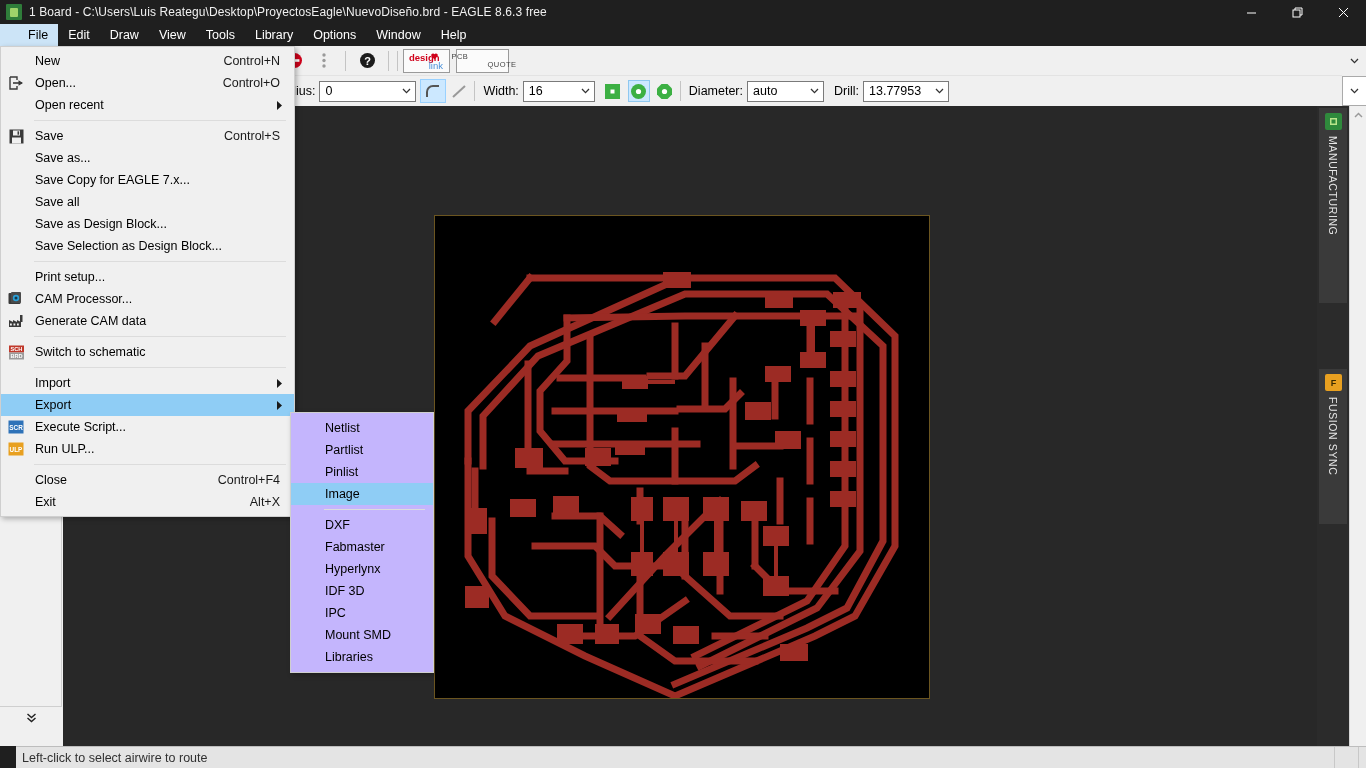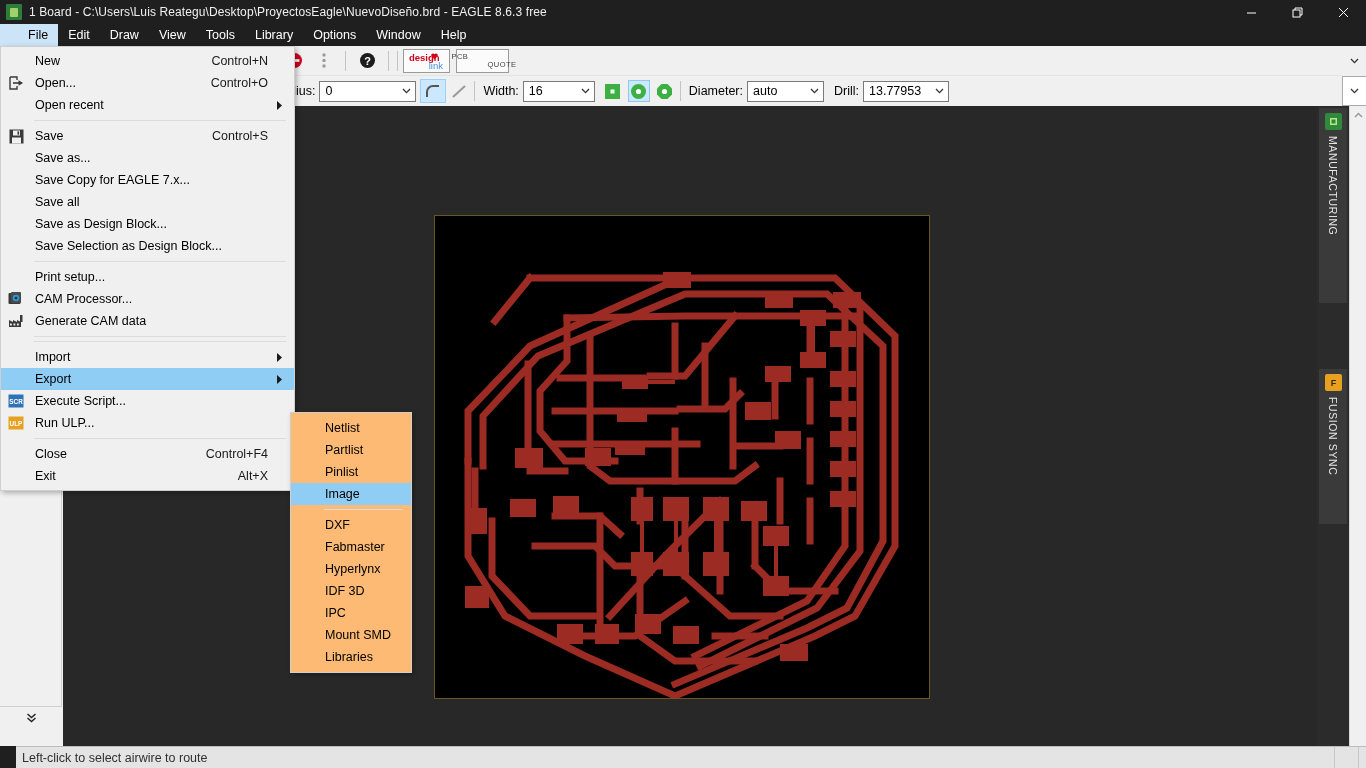--- a/index.html
+++ b/index.html
@@ -203,28 +203,28 @@
   #file-menu .mrow {
     height: 22px; display: flex; align-items: center; position: relative;
     font-size: 12.5px; color: #000000;
   }
   #file-menu .mrow.hl { background: #8fcdf5; }
   #file-menu .micon {
     width: 30px; height: 22px; display: flex; align-items: center; justify-content: center;
     flex: none;
   }
   #file-menu .mlabel { flex: 1; padding-left: 4px; }
-  #file-menu .mkey { color: #1a1a1a; padding-right: 26px; font-size: 12.5px; }
+  #file-menu .mkey { color: #1a1a1a; padding-right: 14px; font-size: 12.5px; }
   #file-menu .marrow { position: absolute; right: 12px; top: 0; height: 22px; display: flex; align-items: center; }
   #file-menu .msep { height: 1px; background: #dcdcdc; margin: 4px 8px 4px 33px; }
 
   
   #export-menu {
-    position: absolute; left: 290px; top: 412px; width: 122px;
-    background: #fdba74; border: 1px solid #cfcfcf;
+    position: absolute; left: 290px; top: 412px; width: 144px;
+    background: #c4b5fd; border: 1px solid #cfcfcf;
     box-shadow: 2px 2px 5px rgba(0,0,0,0.28);
     padding: 4px 0; z-index: 60;
   }
   #export-menu .srow {
     height: 22px; display: flex; align-items: center;
     font-size: 12.5px; color: #000000; padding-left: 34px;
   }
   #export-menu .srow.hl { background: #8fcdf5; }
   #export-menu .ssep { height: 1px; background: #dcdcdc; margin: 4px 8px 4px 33px; }
 </style>
@@ -893,20 +893,31 @@
         <rect x="2" y="9.5" width="1.8" height="2" fill="#f0f0f0"></rect>
         <rect x="5.5" y="9.5" width="1.8" height="2" fill="#f0f0f0"></rect>
         <rect x="9" y="9.5" width="1.8" height="2" fill="#f0f0f0"></rect>
       </svg>
     </div>
     <div class="mlabel">Generate CAM data</div>
   </div>
 
   <div class="msep"></div>
 
+  <div class="mrow">
+    <div class="micon">
+      <svg width="17" height="15" viewBox="0 0 17 15">
+        <rect x="1" y="0.5" width="15" height="7" fill="#c0392b"></rect>
+        <text x="8.5" y="6.2" font-size="5.6" fill="#ffffff" text-anchor="middle" font-family="Liberation Sans, sans-serif" font-weight="bold">SCH</text>
+        <rect x="1" y="7.5" width="15" height="7" fill="#9a9a9a"></rect>
+        <text x="8.5" y="13.2" font-size="5.6" fill="#ffffff" text-anchor="middle" font-family="Liberation Sans, sans-serif" font-weight="bold">BRD</text>
+      </svg>
+    </div>
+    <div class="mlabel">Switch to schematic</div>
+  </div>
 
   <div class="msep"></div>
 
   <div class="mrow">
     <div class="micon"></div>
     <div class="mlabel">Import</div>
     <div class="marrow">
       <svg width="5" height="9" viewBox="0 0 5 9">
           <polygon points="0,0 5,4.5 0,9" fill="#1a1a1a"></polygon>
         </svg>

